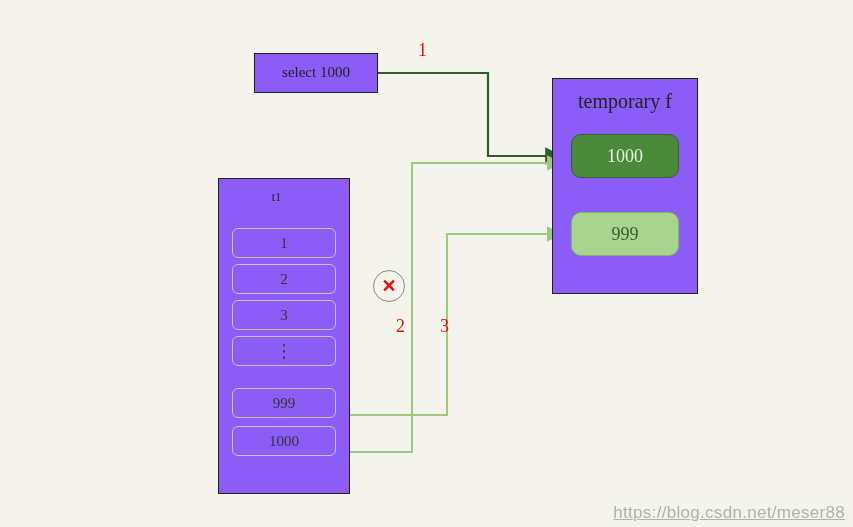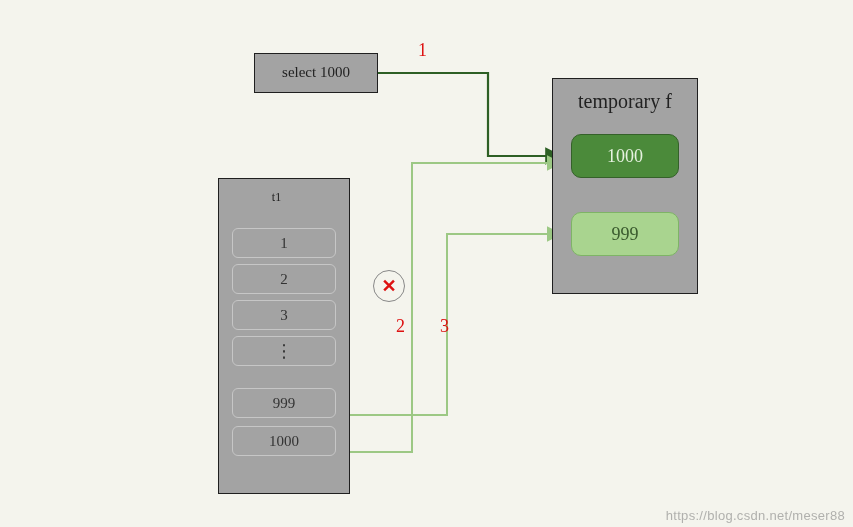--- a/index.html
+++ b/index.html
@@ -6,21 +6,21 @@
   body{
     width:853px;height:527px;
     background:#f4f4ed;
     font-family:Georgia,"Times New Roman",serif;
     position:relative;
     overflow:hidden;
   }
   .box{
     position:absolute;
     border:1.5px solid #1f1f1f;
-    background:#a3a3a3;
+    background:#8b5cf6;
     box-sizing:border-box;
   }
   .label{
     position:absolute;
     font-family:Liberation Serif, serif;
     color:#222;
     text-align:center;
   }
   .row{
     border:1px solid #c6c6c6;
@@ -65,24 +65,25 @@
   }
   .num{
     position:absolute;
     font-family:Georgia,serif;
     font-size:18px;
     color:#d11;
   }
   .watermark{
     position:absolute;
     right:8px;bottom:4px;
-    font-size:13px;
+    font-size:17px;
     color:rgba(120,120,120,0.55);
     font-family:Arial,sans-serif;
     letter-spacing:.3px;
+    text-decoration:underline;
   }
   svg.wires{position:absolute;left:0;top:0;pointer-events:none}
 </style>
 </head>
 <body>
 
 <svg class="wires" width="853" height="527">
   <defs>
     <marker id="ah-dark" viewBox="0 0 10 10" refX="9" refY="5" markerWidth="8" markerHeight="8" orient="auto">
       <path d="M0,0 L10,5 L0,10 Z" fill="#2d5f24"></path>

